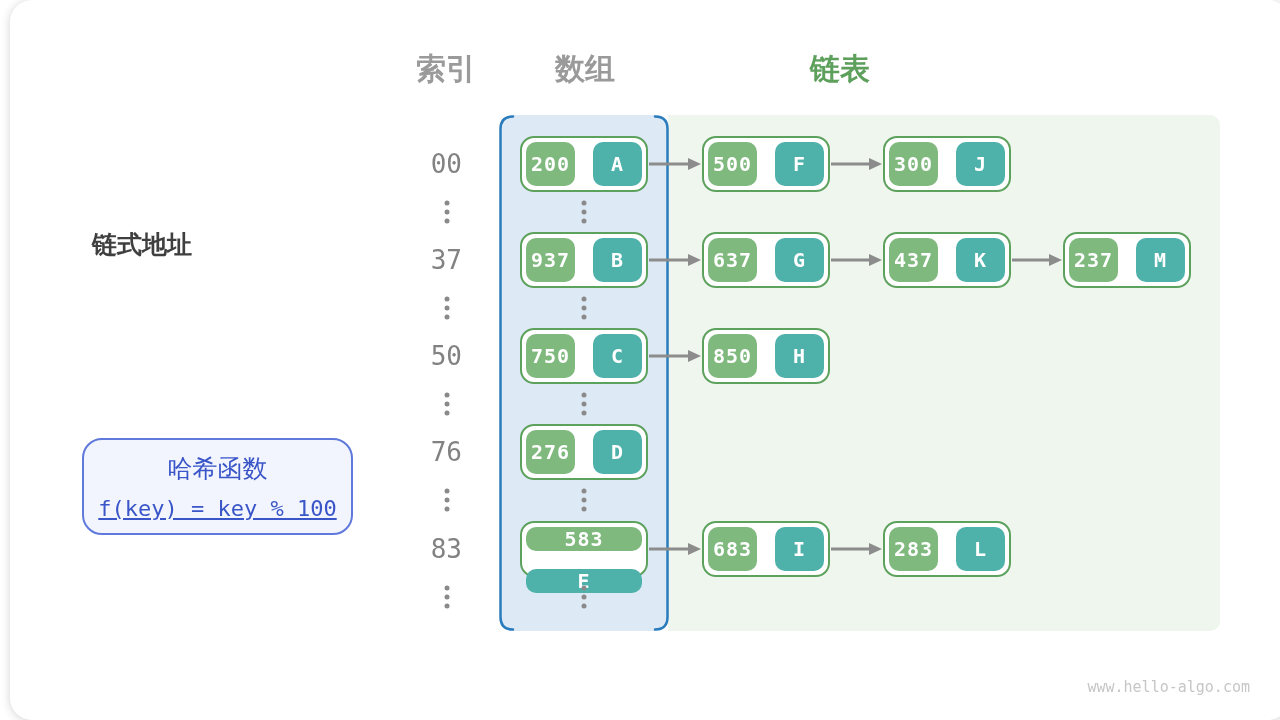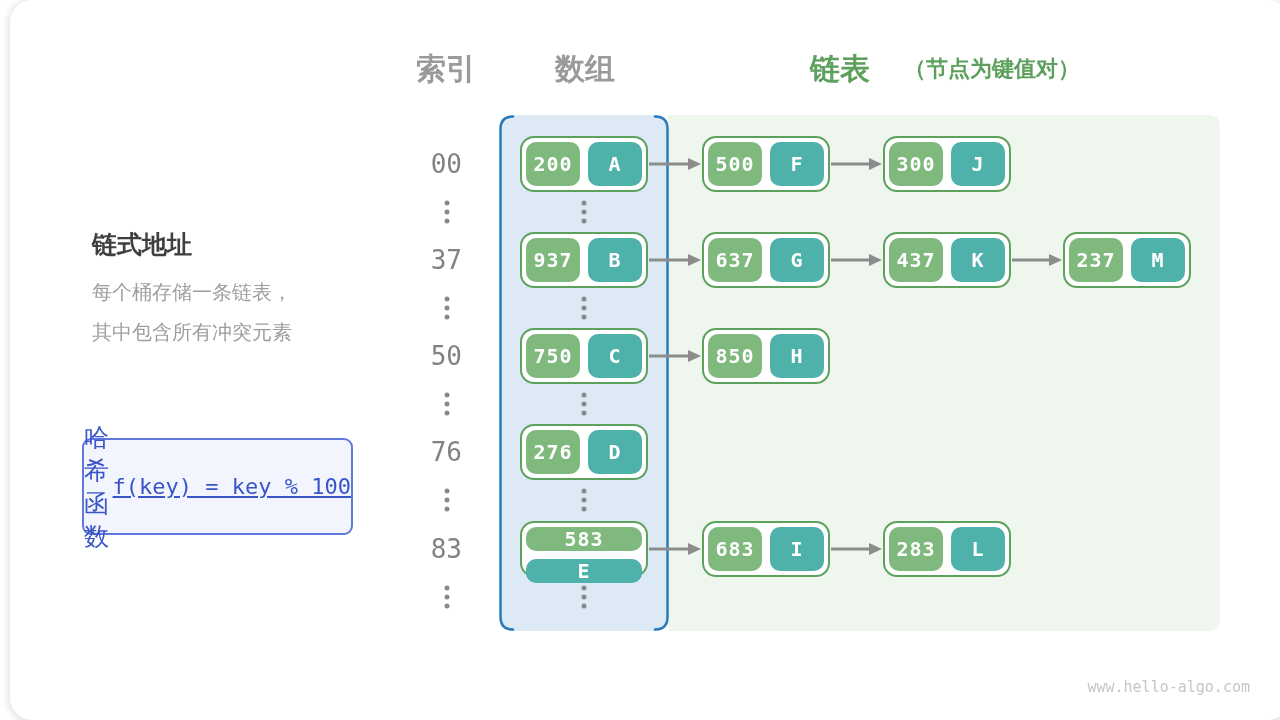--- a/index.html
+++ b/index.html
@@ -60,23 +60,23 @@
   }
 
   
   #hash-box {
     position: absolute;
     left: 72px; top: 438px;
     width: 271px; height: 97px;
     box-sizing: border-box;
     border: 2px solid var(--hash-border, #5f79dc);
     background: var(--hash-bg, #f2f5fd);
-    border-radius: 9px;
+    border-radius: 20px;
     display: flex;
-    flex-direction: row;
+    flex-direction: column;
     align-items: center;
     justify-content: space-evenly;
     padding: 2px 0;
   }
   #hash-box .hash-title {
     font-size: 25px;
     color: var(--hash-text, #3a55c8);
   }
   #hash-box .hash-formula {
     font-family: "DejaVu Sans Mono", monospace;
@@ -120,21 +120,21 @@
     color: var(--index-gray, #828282);
   }
   .pair-node {
     position: absolute;
     width: 128px; height: 56px;
     box-sizing: border-box;
     background: #ffffff;
     border: 2px solid var(--node-border, #5ca15c);
     border-radius: 14px;
     display: flex;
-    gap: 8px;
+    gap: 18px;
     padding: 4px;
   }
   .pair-node .cell {
     flex: 1;
     border-radius: 10px;
     display: flex;
     align-items: center;
     justify-content: center;
     color: #ffffff;
     font-family: "DejaVu Sans Mono", monospace;
@@ -170,28 +170,23 @@
 </style>
 </head>
 <body>
 
 <div class="card">
 
   <div class="col-header" id="header-index">索引</div>
   <div class="col-header" id="header-array">数组</div>
   <div class="col-header" id="header-list">
     <span>链表</span>
-    <span class="note">（节点为键值对）</span>
   </div>
 
   <div id="sidebar-title">链式地址</div>
-  <div id="sidebar-desc">
-    <div>每个桶存储一条链表，</div>
-    <div>其中包含所有冲突元素</div>
-  </div>
 
   <div id="hash-box">
     <div class="hash-title">哈希函数</div>
     <div class="hash-formula">f(key) = key % 100</div>
   </div>
 
   <div id="array-bg"></div>
   <div id="list-bg"></div>
 
   <svg id="overlay" viewBox="0 0 1280 720">

